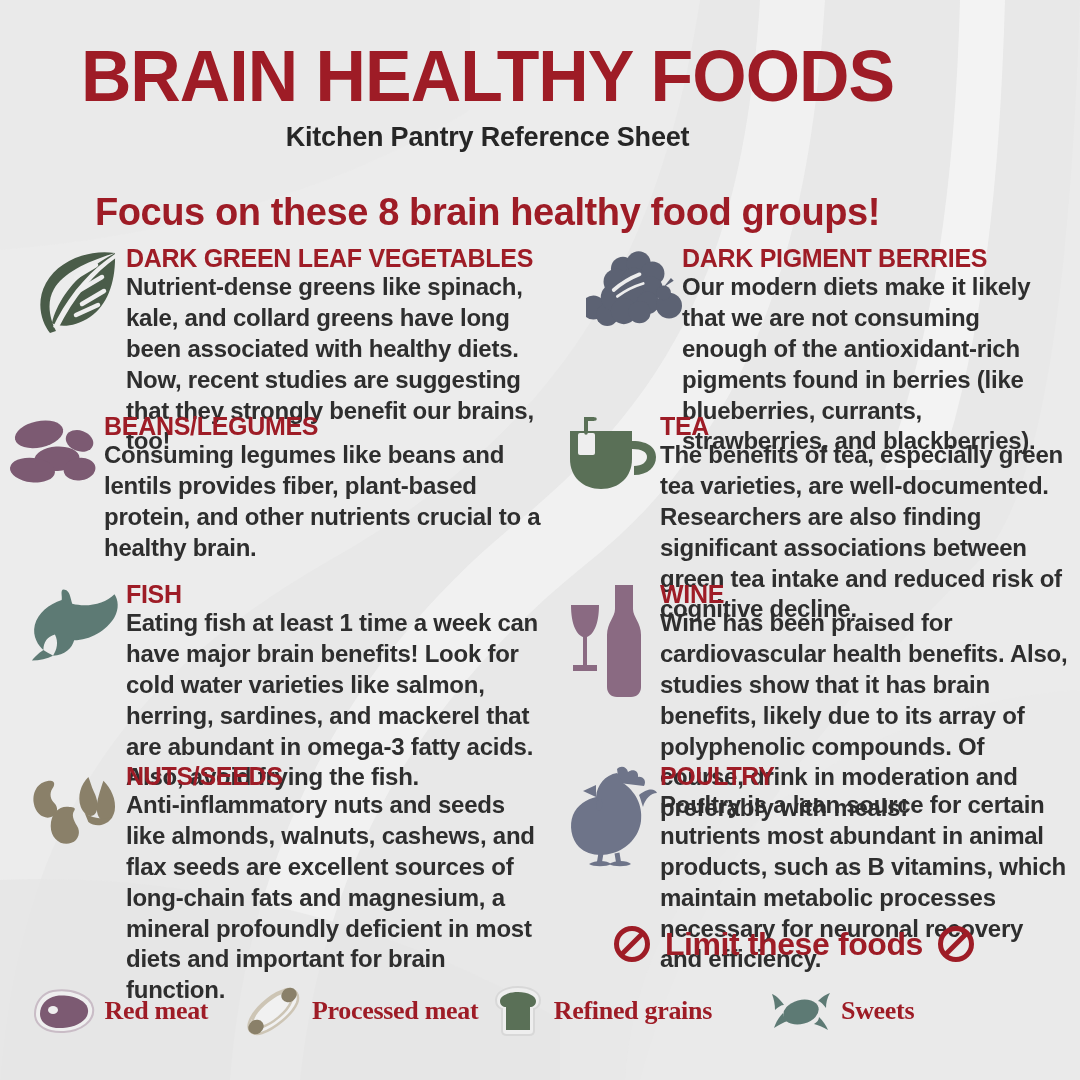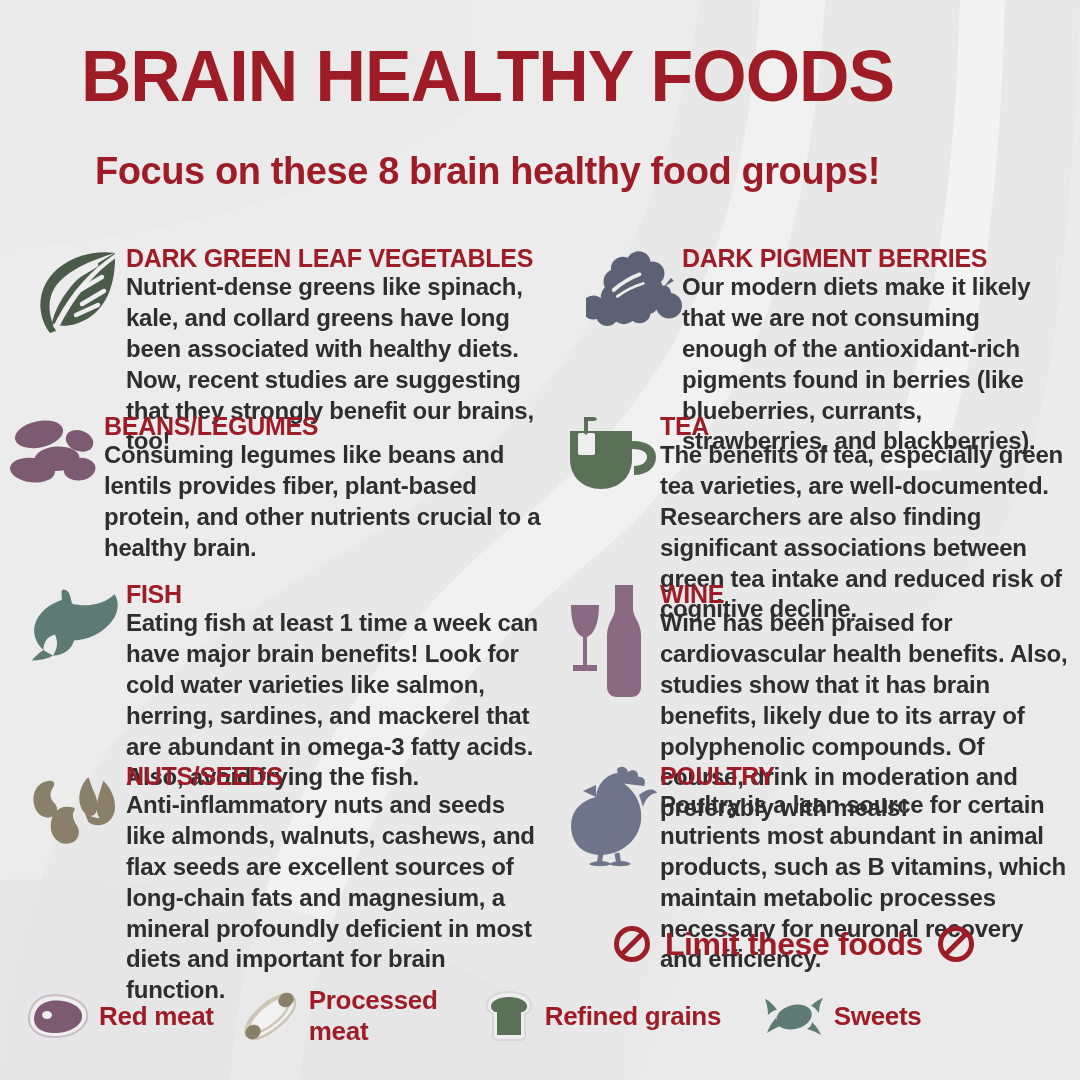--- a/index.html
+++ b/index.html
@@ -91,20 +91,21 @@
   }
   .limit-head .lbl{
     font-size:32px;font-weight:bold;color:#9e1c26;letter-spacing:-0.4px;
   }
   .limit-row{
     position:absolute;
     top:985px;left:0;right:12px;
     display:grid;
     grid-template-columns:repeat(4,1fr);
     align-items:center;
+    font-family:Liberation Serif, serif;
   }
   .limit-item{display:flex;align-items:center;justify-content:center;gap:10px;}
   .limit-item .txt{
     font-size:26px;font-weight:bold;color:#9e1c26;letter-spacing:-0.3px;
   }
   .limit-icon{flex:0 0 auto;display:block;}
 </style>
 </head>
 <body>
 
@@ -115,20 +116,21 @@
   <path d="M 760 0 C 745 230 690 380 520 520 C 360 650 250 830 230 1080 L 300 1080 C 325 850 430 690 585 565 C 755 430 810 240 825 0 Z" fill="#f2f2f2" opacity="0.85"></path>
   <path d="M 960 0 C 955 180 935 330 885 470 L 940 470 C 985 330 1000 175 1005 0 Z" fill="#f4f4f4" opacity="0.9"></path>
   <path d="M 0 250 C 180 235 340 190 470 110 L 470 0 L 0 0 Z" fill="#eaeaea" opacity="0.7"></path>
   <path d="M 0 880 C 220 870 430 940 560 1020 L 560 1080 L 0 1080 Z" fill="#e5e5e5" opacity="0.7"></path>
   <path d="M 1080 690 C 930 700 800 760 700 880 C 650 940 630 1010 625 1080 L 1080 1080 Z" fill="#eaeaea" opacity="0.6"></path>
 </svg>
 
 <div id="page">
 
   <h1 class="title">BRAIN HEALTHY FOODS</h1>
+  <div class="subtitle">Kitchen Pantry Reference Sheet</div>
   <div class="focus">Focus on these 8 brain healthy food groups!</div>
 
   <div class="grid">
 
     <div class="cell left r1">
       <div class="icon-wrap">
         <svg width="92" height="88" viewBox="0 0 92 88" aria-hidden="true">
           <path d="M83 6 C56 2 26 14 14 36 C3 56 10 76 18 86 L24 84 C18 72 14 56 22 42 C31 26 56 14 83 6 Z" fill="#4a5c49"></path>
           <path d="M83 6 C84 34 76 58 58 70 C42 81 26 80 20 76 C24 58 38 36 58 22 C67 15 76 10 83 6 Z" fill="#4a5c49"></path>
           <path d="M83 7 C60 22 40 44 25 72 L21 80 L26 82 C42 50 62 26 85 10 Z" fill="#eeeeee"></path>

